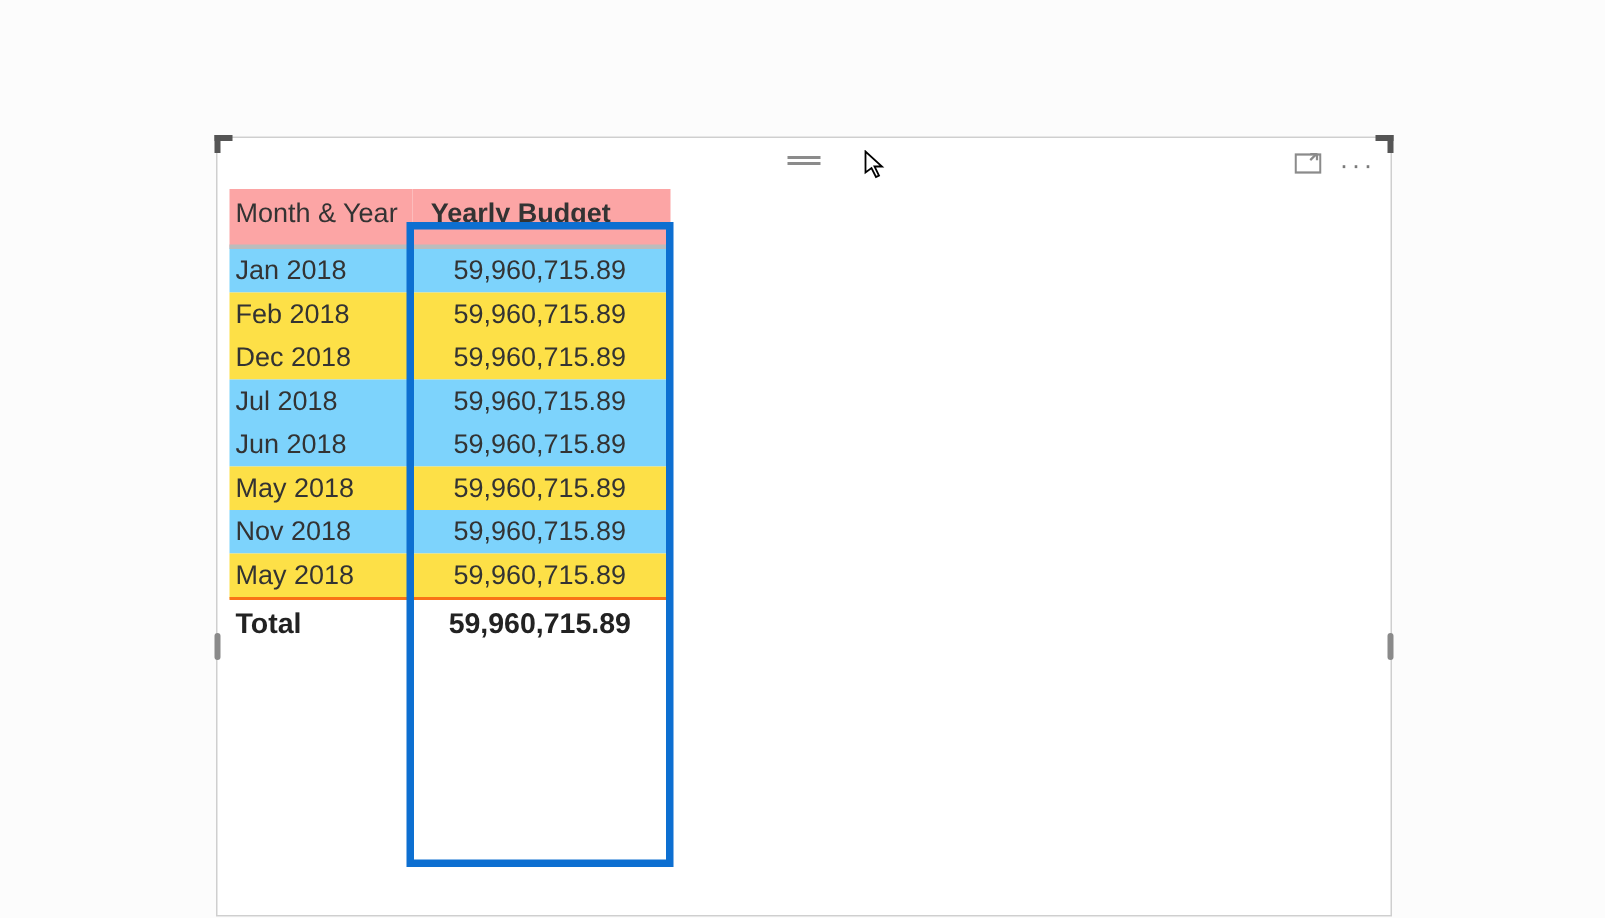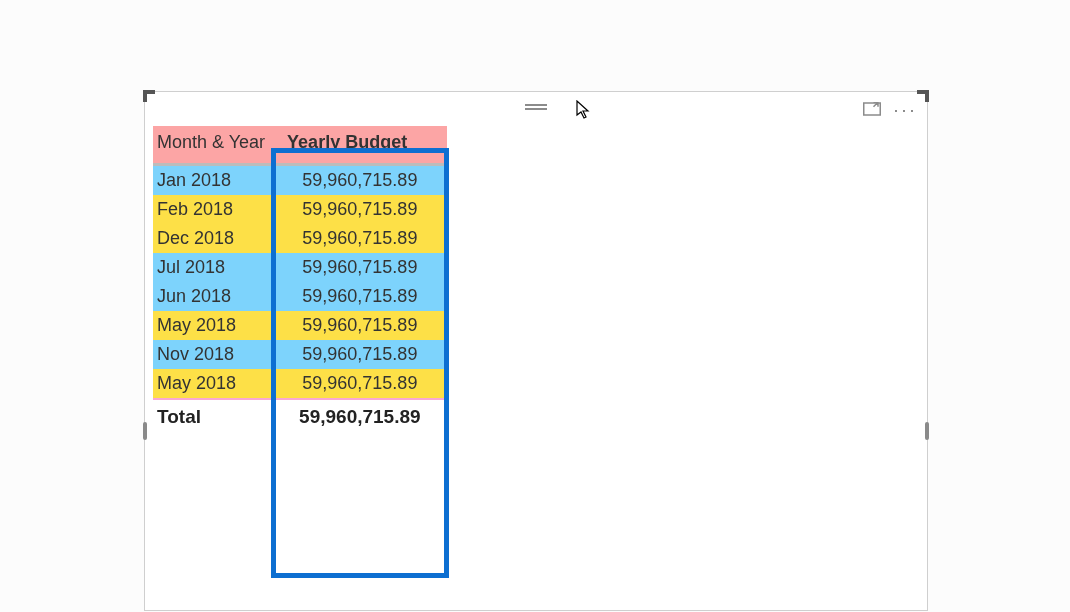--- a/index.html
+++ b/index.html
@@ -23,21 +23,21 @@
     .more-icon{position:absolute;right:10px;top:4px;color:#7a7a7a;font-size:18px;letter-spacing:2px;}
     .cursor{position:absolute;left:431px;top:4px;}
     .table-box{position:absolute;left:8px;top:34px;}
     table{border-collapse:collapse;}
     th{font-weight:400;color:#333;background:#fca5a5;text-align:left;padding:6px 10px 10px 4px;border-bottom:3px solid #bcbcbc;font-size:18px;}
     th.col-b{padding-left:12px;padding-right:26px;font-weight:bold;}
     td{font-size:18px;padding:4px 4px 4px 4px;}
     td.b{text-align:center;padding-right:26px;padding-left:24px;}
     tr.even td{background:#fde047;}
     tr.odd  td{background:#7dd3fc;}
-    tr.total td{font-weight:700;font-size:19px;color:#222;border-top:2px solid #f9a8d4;padding-top:6px;padding-bottom:8px;}
+    tr.total td{font-weight:700;font-size:19px;color:#222;border-top:2px solid #f97316;padding-top:6px;padding-bottom:8px;}
     
     .blue-rect{position:absolute; border:5px solid #0d6fd1; pointer-events:none;
        left:118px; top:22px; width:178px; height:430px;}
   </style>
 </head>
 <body>
 
 <div class="canvas">
   <div class="visual">
     <div class="tick tl"></div>

